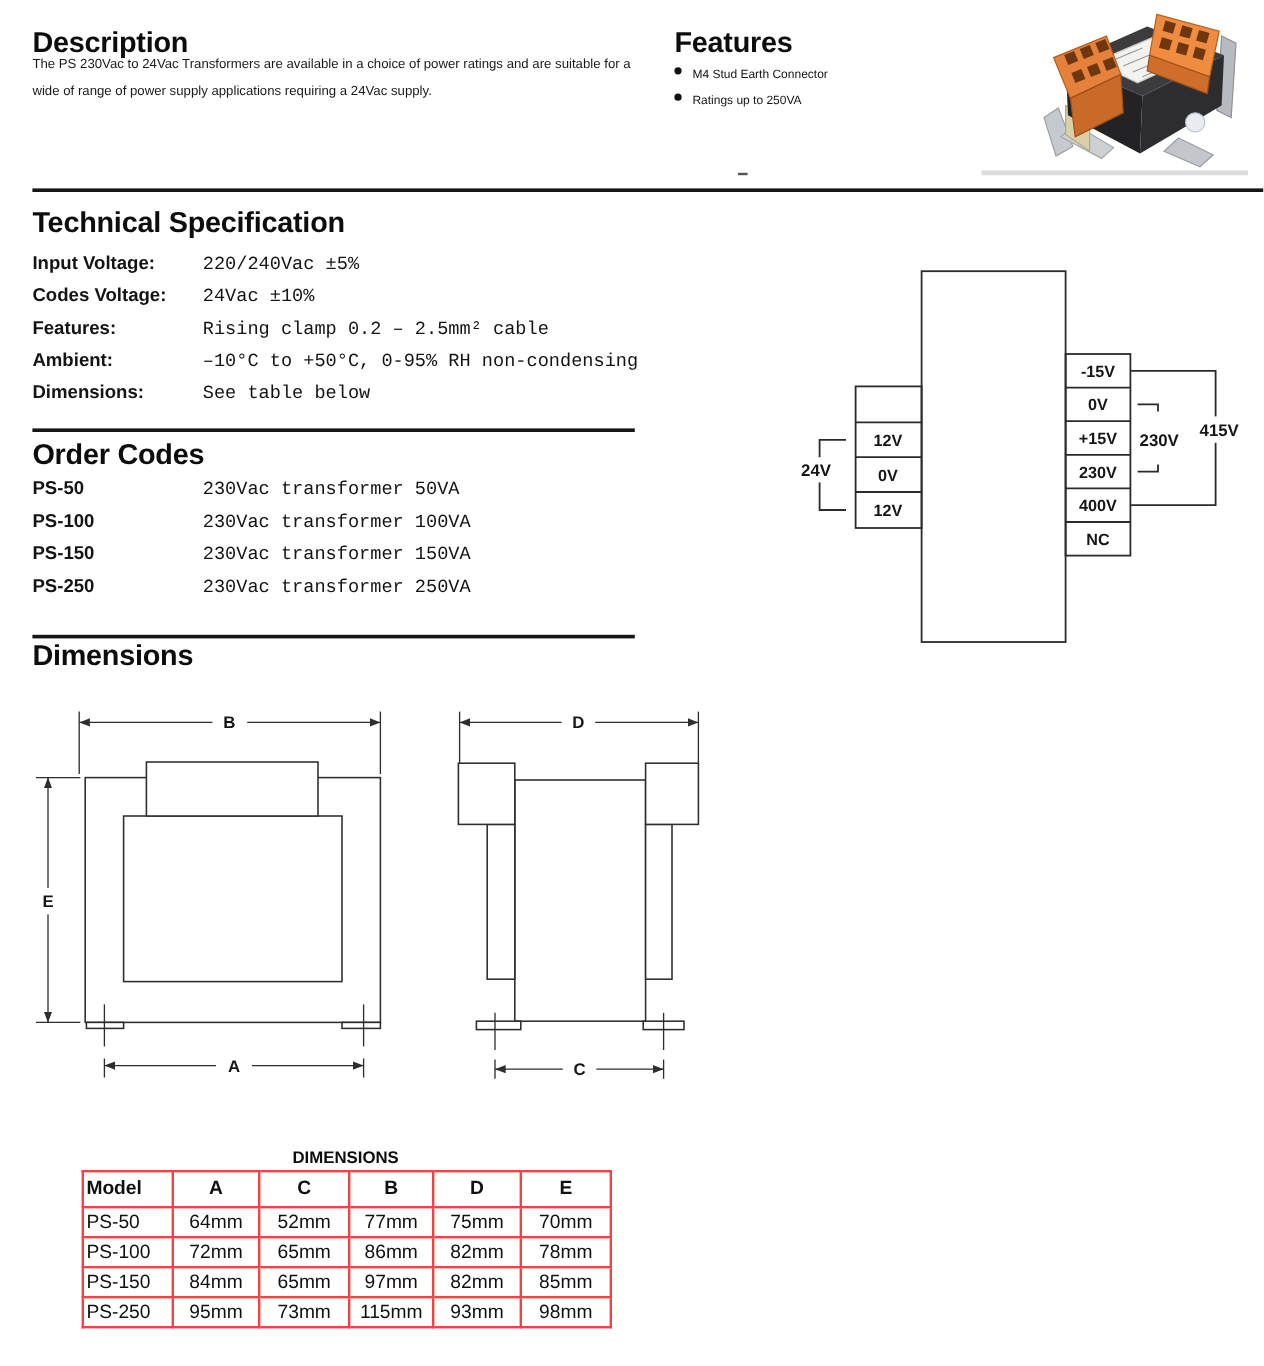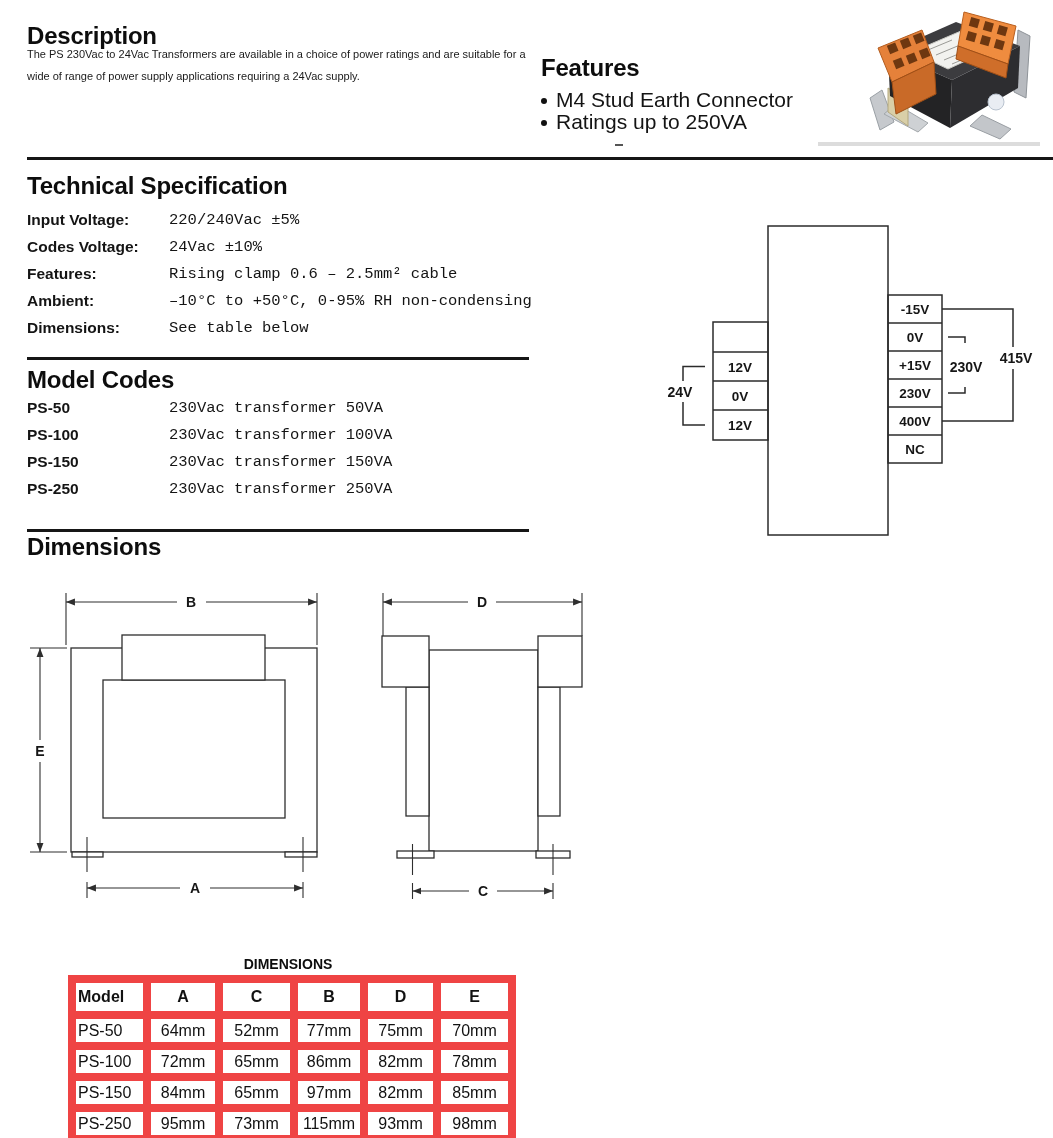--- a/index.html
+++ b/index.html
@@ -5,47 +5,47 @@
   html,body{margin:0;padding:0;background:#ffffff;}
   .page{position:relative;width:1053px;height:1138px;background:#fff;
         font-family:"Liberation Sans",sans-serif;color:#141414;overflow:hidden;}
   .abs{position:absolute;}
   h2.sec{margin:0;font-size:24px;font-weight:bold;letter-spacing:-0.2px;color:#0d0d0d;}
   .bodytext{font-size:11px;line-height:21.5px;color:#1a1a1a;}
   .rule{position:absolute;height:3px;background:#161616;}
   .kvrow{position:absolute;left:0;white-space:nowrap;font-size:15.5px;}
   .kvrow .k{position:absolute;left:0;font-weight:bold;}
   .kvrow .v{position:absolute;left:142px;font-family:Liberation Mono, monospace;}
-  .feat-item{position:absolute;left:0;font-size:21px;white-space:nowrap;}
+  .feat-item{position:absolute;left:0;font-size:10px;white-space:nowrap;}
   .feat-item .dot{display:inline-block;width:6px;height:6px;border-radius:50%;
         background:#111;margin-right:9px;vertical-align:3px;}
   .dim-title{position:absolute;font-size:14px;font-weight:bold;text-align:center;color:#0d0d0d;}
   table.dims{position:absolute;border-collapse:collapse;table-layout:fixed;
         font-size:16px;color:#111;}
-  table.dims th,table.dims td{border:8px solid #ef4444;padding:0;}
+  table.dims th,table.dims td{border:2px solid #ef4444;padding:0;}
   table.dims th{height:28px;font-weight:bold;text-align:center;}
   table.dims td{height:23px;text-align:center;}
   table.dims .lft{text-align:left;padding-left:2px;}
   svg text{font-family:"Liberation Sans",sans-serif;fill:#161616;}
   .tlbl{font-size:13.5px;font-weight:bold;}
   .blbl{font-size:14px;font-weight:bold;}
   .dltr{font-size:14px;font-weight:bold;}
   .artifact{position:absolute;}
 </style>
 </head>
 <body>
 
 <div class="page">
 
   <section class="abs" style="left:27px;top:22px;width:505px;">
     <h2 class="sec">Description</h2>
     <p class="bodytext" style="position:absolute;left:0;top:22px;width:500px;margin:0;">The PS 230Vac to 24Vac Transformers are available in a choice of power ratings and are suitable for a wide of range of power supply applications requiring a 24Vac supply.</p>
   </section>
 
-  <section class="abs" style="left:541px;top:22px;width:280px;margin-top:32px;">
+  <section class="abs" style="left:562px;top:22px;width:280px;">
     <h2 class="sec">Features</h2>
     <div class="feat-item" style="top:34px;">
       <span class="dot"></span><span>M4 Stud Earth Connector</span>
     </div>
     <div class="feat-item" style="top:56px;">
       <span class="dot"></span><span>Ratings up to 250VA</span>
     </div>
   </section>
 
   <svg class="abs" style="left:848px;top:2px;" width="200" height="140" viewBox="0 0 200 140">
@@ -108,21 +108,21 @@
     <div class="kvrow" style="top:39px;">
         <span class="k">Input Voltage:</span>
         <span class="v">220/240Vac ±5%</span>
       </div>
     <div class="kvrow" style="top:66px;">
         <span class="k">Codes Voltage:</span>
         <span class="v">24Vac ±10%</span>
       </div>
     <div class="kvrow" style="top:93px;">
         <span class="k">Features:</span>
-        <span class="v">Rising clamp 0.6 – 2.5mm² cable</span>
+        <span class="v">Rising clamp 0.2 – 2.5mm² cable</span>
       </div>
     <div class="kvrow" style="top:120px;">
         <span class="k">Ambient:</span>
         <span class="v">–10°C to +50°C, 0-95% RH non-condensing</span>
       </div>
     <div class="kvrow" style="top:147px;">
         <span class="k">Dimensions:</span>
         <span class="v">See table below</span>
       </div>
   </section>
@@ -166,21 +166,21 @@
     <g class="blbl" text-anchor="middle">
       <text x="20" y="197">24V</text>
       <text x="306" y="172">230V</text>
       <text x="356" y="163">415V</text>
     </g>
   </svg>
 
   <div class="rule" style="left:27px;top:357px;width:502px;"></div>
 
   <section class="abs" style="left:27px;top:366px;width:520px;height:150px;">
-    <h2 class="sec">Model Codes</h2>
+    <h2 class="sec">Order Codes</h2>
     <div class="kvrow" style="top:33px;">
         <span class="k">PS-50</span>
         <span class="v">230Vac transformer 50VA</span>
       </div>
     <div class="kvrow" style="top:60px;">
         <span class="k">PS-100</span>
         <span class="v">230Vac transformer 100VA</span>
       </div>
     <div class="kvrow" style="top:87px;">
         <span class="k">PS-150</span>

